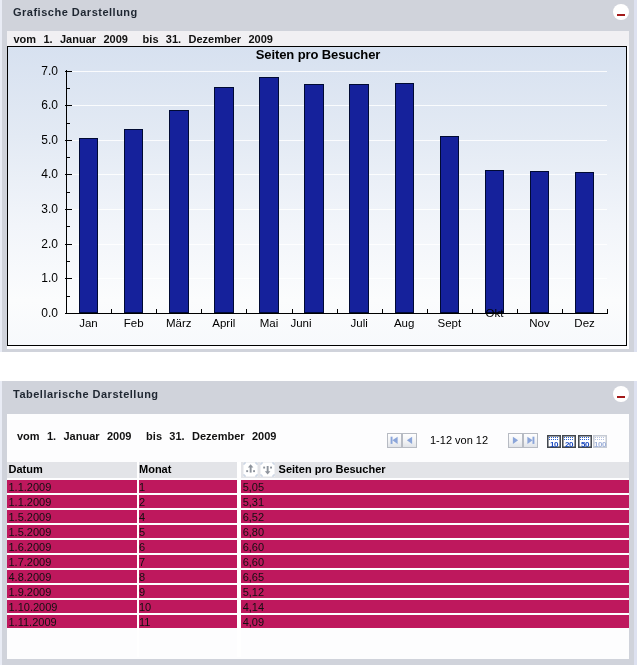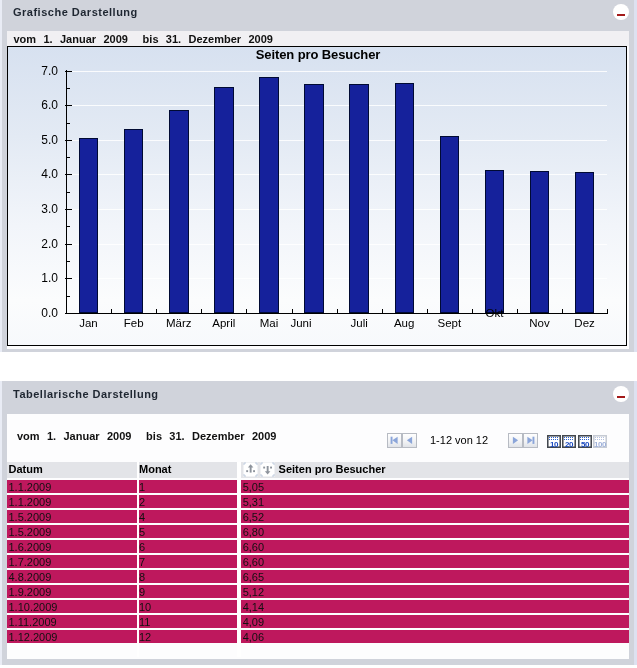--- a/index.html
+++ b/index.html
@@ -304,19 +304,14 @@
       <div class="trow">
         <span class="c1">1.10.2009</span>
         <span class="c2">10</span>
         <span class="c3">4,14</span>
       </div>
       <div class="trow">
         <span class="c1">1.11.2009</span>
         <span class="c2">11</span>
         <span class="c3">4,09</span>
       </div>
-      <div class="trow">
-        <span class="c1">1.12.2009</span>
-        <span class="c2">12</span>
-        <span class="c3">4,06</span>
-      </div>
   </div>
 </div>
 
 </body></html>

